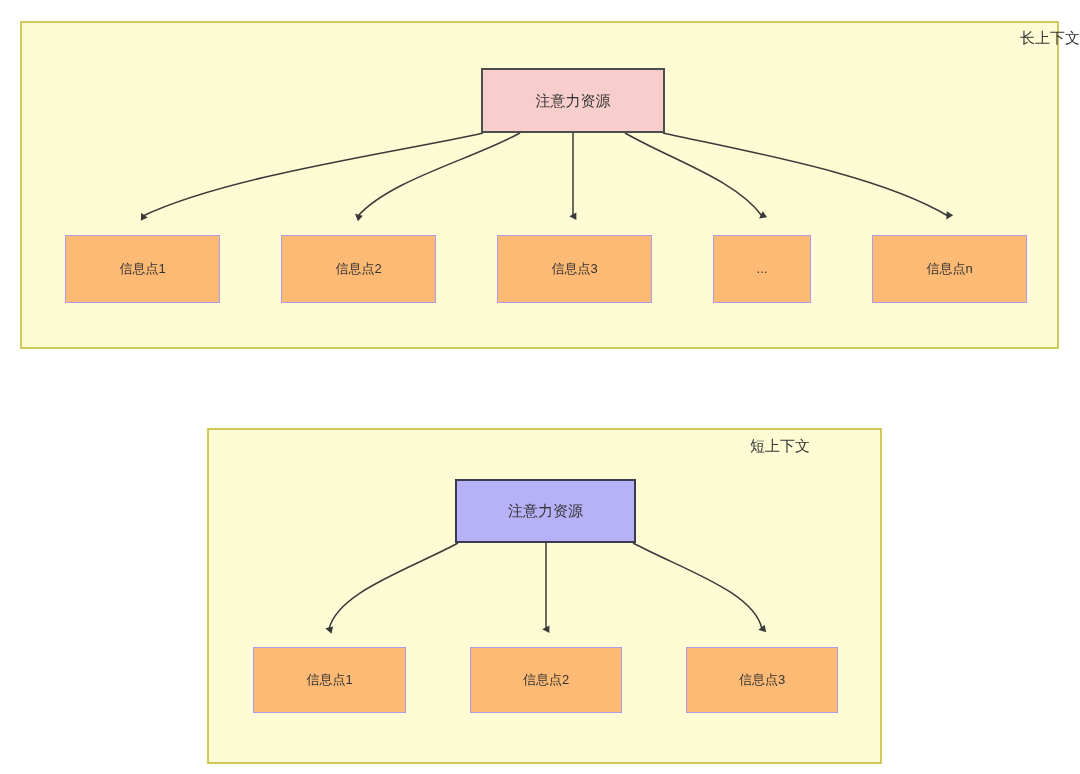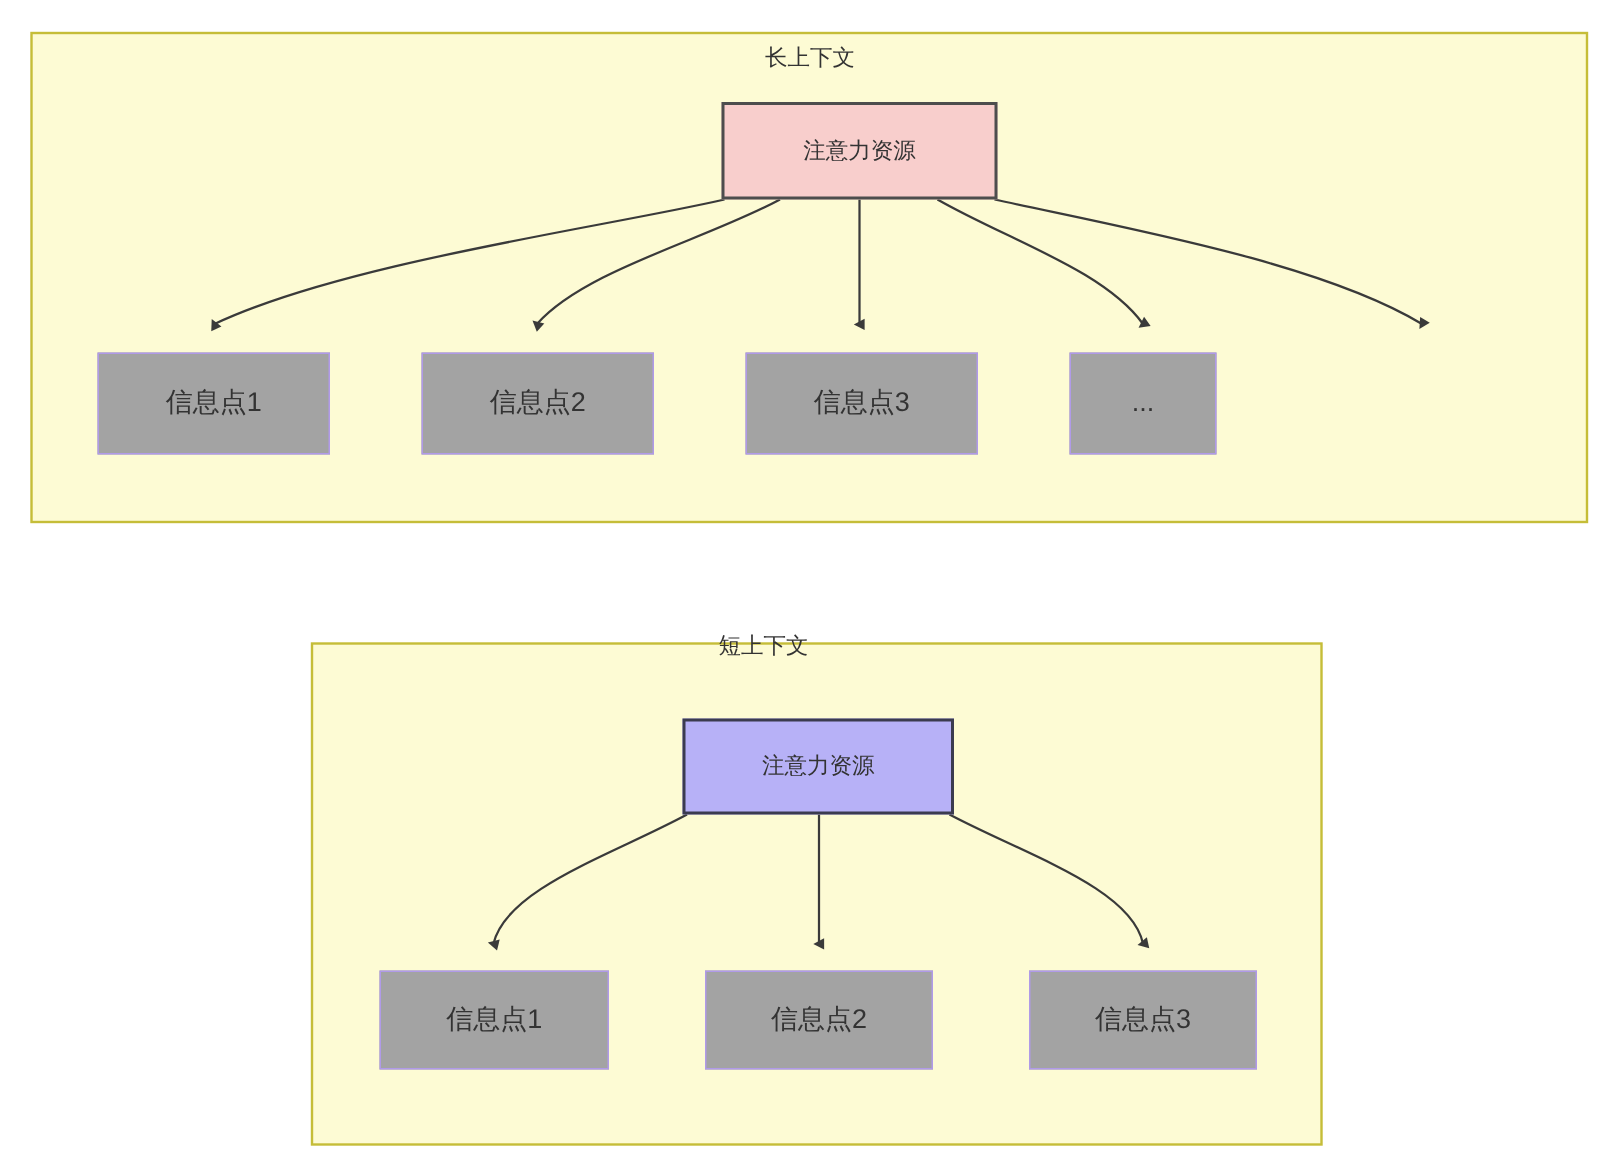--- a/index.html
+++ b/index.html
@@ -33,43 +33,43 @@
     position: absolute;
     box-sizing: border-box;
     display: flex;
     align-items: center;
     justify-content: center;
     pointer-events: auto;
     line-height: 1.2;
   }
   .group-title {
     position: absolute;
-    text-align: center;
+    text-align: right;
     color: #333333;
     font-size: 15px;
     pointer-events: auto;
     white-space: nowrap;
   }
   .node-root-pink {
     background: #f8cecc;
     border: 2px solid #4d4d4d;
     color: #333333;
     font-size: 15px;
   }
   .node-root-blue {
     background: #b7b1f7;
     border: 2px solid #3b3b4f;
     color: #333333;
     font-size: 15px;
   }
   .node-leaf {
-    background: #a3a3a3;
+    background: #fdba74;
     border: 1.6px solid #b09ae8;
     color: #333333;
-    font-size: 18px;
+    font-size: 13px;
   }
 </style>
 </head>
 <body>
 
 <svg id="canvas" viewBox="0 0 1080 774" xmlns="http://www.w3.org/2000/svg">
   <defs>
     <marker id="arrowhead" markerWidth="9" markerHeight="9" refX="4" refY="4.2" orient="auto" markerUnits="userSpaceOnUse">
       <path d="M 0.5,0.8 L 8,0.8 L 4.25,8 Z" fill="#3a3a3a"></path>
     </marker>
@@ -91,19 +91,20 @@
 </svg>
 
 <div class="overlay">
 
   <div class="group-title" style="left:0;top:29px;width:1080px;">长上下文</div>
   <div class="node node-root-pink" style="left:481px;top:68px;width:184px;height:65px;">注意力资源</div>
   <div class="node node-leaf" style="left:65px;top:235px;width:155px;height:68px;">信息点1</div>
   <div class="node node-leaf" style="left:281px;top:235px;width:155px;height:68px;">信息点2</div>
   <div class="node node-leaf" style="left:497px;top:235px;width:155px;height:68px;">信息点3</div>
   <div class="node node-leaf" style="left:713px;top:235px;width:98px;height:68px;">...</div>
+  <div class="node node-leaf" style="left:872px;top:235px;width:155px;height:68px;">信息点n</div>
 
-  <div class="group-title" style="left:208px;top:421px;width:602px;">短上下文</div>
+  <div class="group-title" style="left:208px;top:437px;width:602px;">短上下文</div>
   <div class="node node-root-blue" style="left:455px;top:479px;width:181px;height:64px;">注意力资源</div>
   <div class="node node-leaf" style="left:253px;top:647px;width:153px;height:66px;">信息点1</div>
   <div class="node node-leaf" style="left:470px;top:647px;width:152px;height:66px;">信息点2</div>
   <div class="node node-leaf" style="left:686px;top:647px;width:152px;height:66px;">信息点3</div>
 </div>
 
 </body></html>

